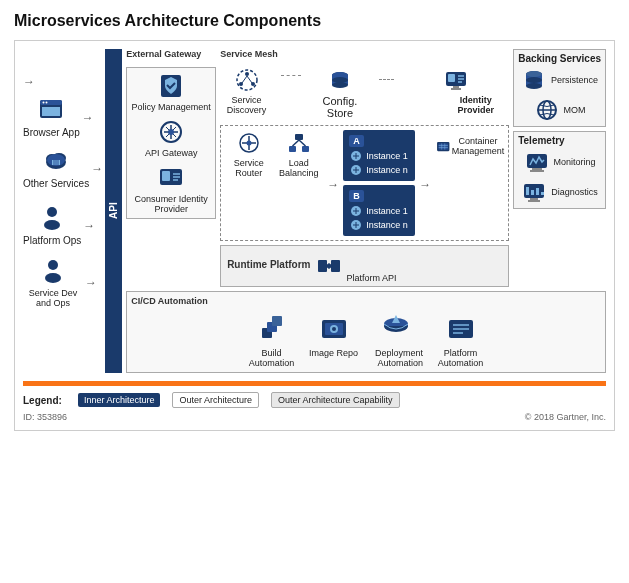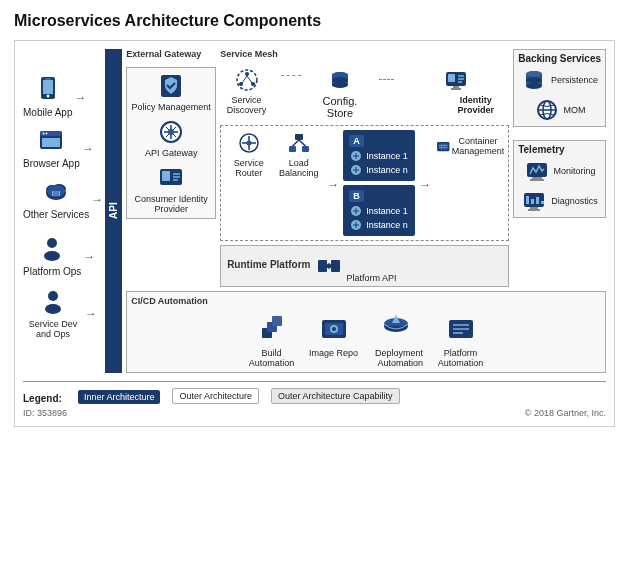--- a/index.html
+++ b/index.html
@@ -91,24 +91,24 @@
     .cicd-items {
       display: flex;
       gap: 10px;
       align-items: flex-start;
       justify-content: center;
     }
     
     .legend {
       display: flex;
       gap: 12px;
-      align-items: flex-end;
+      align-items: center;
       margin-top: 8px;
       padding-top: 6px;
-      border-top: 1px solid #f97316;
+      border-top: 5px solid #f97316;
       font-size: 10px;
     }
     .legend-label {
       font-weight: bold;
       margin-right: 4px;
     }
     .legend-item {
       display: flex;
       align-items: center;
       gap: 4px;
@@ -188,21 +188,21 @@
       flex-direction: row;
       align-items: center;
       font-size: 9px;
       text-align: center;
       min-width: 60px;
     }
     .right-backing {
       min-width: 92px;
       display: flex;
       flex-direction: column;
-      gap: 13px;
+      gap: 4px;
     }
     .backing-box {
       border: 1px solid #aaa;
       padding: 3px 4px;
       background: #f4f4f4;
     }
     .telemetry-box {
       border: 1px solid #aaa;
       padding: 3px 4px;
       background: #f4f4f4;
@@ -230,31 +230,20 @@
 
 <div>
   <h1>Microservices Architecture Components</h1>
 
   <div class="diagram-container">
     <div class="diagram-body">
 
       <div class="left-clients">
 
         <div class="left-client-row">
-          <div class="client-item">
-            <div class="icon-container">
-              <svg width="28" height="28" viewBox="0 0 28 28">
-                <rect x="7" y="2" width="14" height="22" rx="2" fill="#1a3a6b"></rect>
-                <rect x="9" y="5" width="10" height="14" fill="#7bb3e0"></rect>
-                <circle cx="14" cy="21" r="1.5" fill="#fff"></circle>
-                <rect x="11" y="3.5" width="6" height="1" rx="0.5" fill="#5588cc"></rect>
-              </svg>
-            </div>
-            <span>Mobile App</span>
-          </div>
           <span style="font-size:12px;color:#555;">→</span>
         </div>
 
         <div class="left-client-row">
           <div class="client-item">
             <div class="icon-container">
               <svg width="28" height="28" viewBox="0 0 28 28">
                 <rect x="3" y="5" width="22" height="18" rx="2" fill="#1a3a6b"></rect>
                 <rect x="3" y="5" width="22" height="5" rx="2" fill="#2a5298"></rect>
                 <rect x="5" y="12" width="18" height="9" fill="#7bb3e0"></rect>

